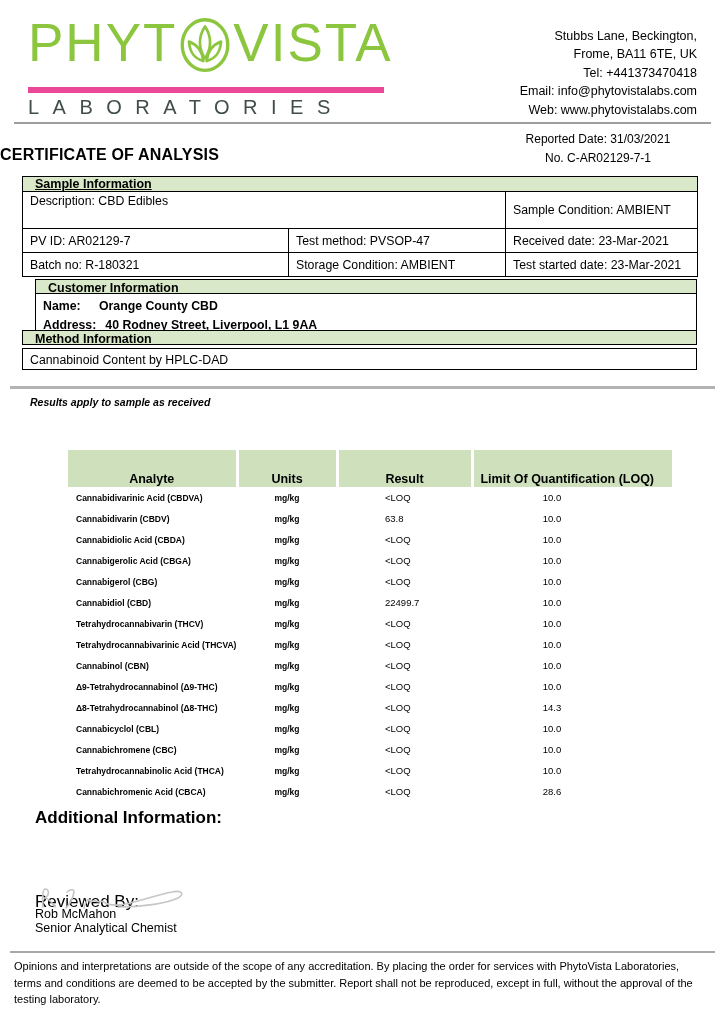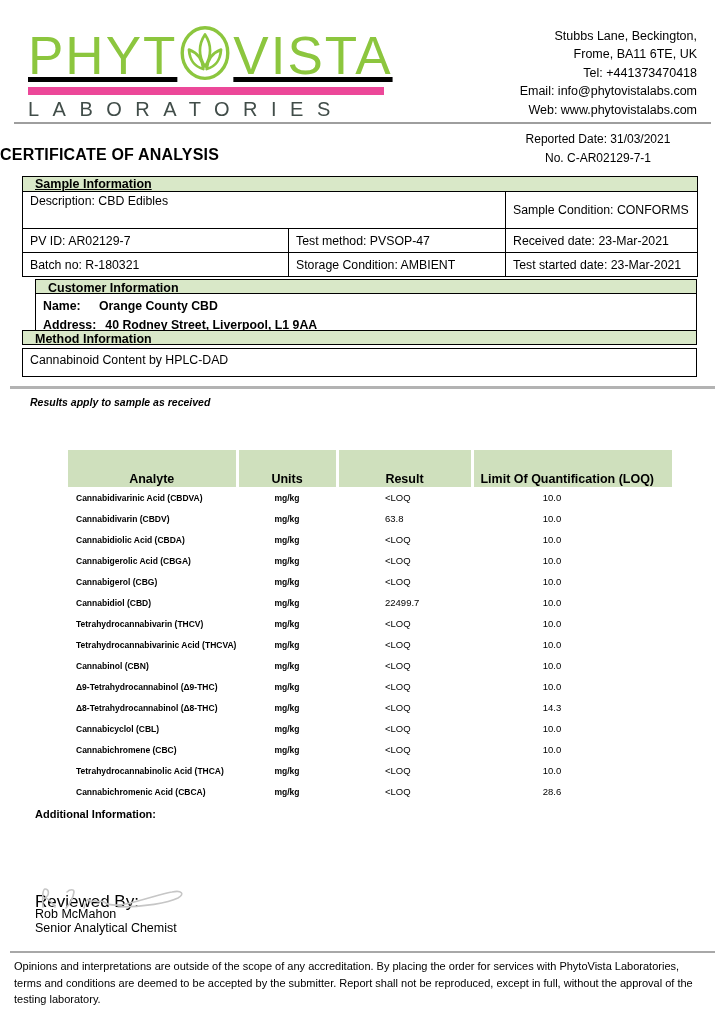--- a/index.html
+++ b/index.html
@@ -9,28 +9,28 @@
     width: 725px;
     height: 1024px;
     background: #ffffff;
     font-family: "Liberation Sans", sans-serif;
     color: #000;
     overflow: hidden;
   }
 
   
   .logo { position: absolute; left: 28px; top: 16px; width: 356px; }
-  .logo-row { display: flex; align-items: flex-end; height: 66px; text-decoration: underline; }
+  .logo-row { display: flex; align-items: flex-start; height: 66px; }
   .logo-row .ltr {
     font-size: 53px; line-height: 1; letter-spacing: 2px;
     color: var(--brand-green); font-weight: 400;
   }
   .leaf-o { width: 54px; height: 58px; margin: 0 1px; flex: 0 0 auto; }
   .logo-sub {
-    margin-top: 5px; border-top: 8px solid #ec4899; padding-top: 3px;
+    margin-top: 5px; border-top: 6px solid #ec4899; padding-top: 3px;
     font-size: 20px; letter-spacing: 13.5px; color: var(--brand-dark);
     white-space: nowrap;
   }
   .contact { position: absolute; right: 28px; top: 27px; text-align: right; font-size: 12.5px; line-height: 18.4px; }
 
   .rule { position: absolute; background: #9e9e9e; }
   .rule-top    { left: 14px; right: 14px; top: 122px; height: 2px; }
   .rule-mid    { left: 10px; right: 10px; top: 386px; height: 3px; background: #b3b3b3; }
   .rule-bottom { left: 10px; right: 10px; top: 951px; height: 2px; background: #a8a8a8; }
 
@@ -51,21 +51,21 @@
   table.sample-table tr.r-desc td.top { vertical-align: top; }
   table.sample-table tr.r-std td { height: 24px; }
 
   .section { position: absolute; left: 22px; width: 675px; }
   .customer { top: 279px; padding-left: 13px; }
   .method   { top: 330px; }
   .bar-box { border: 1px solid #000; height: 15px; line-height: 13px; padding-left: 12px; }
   .cust-box { border: 1px solid #000; border-top: none; padding: 3px 7px 4px; font-size: 12.3px; }
   .cust-box .kv { margin: 2px 0 5px; font-weight: bold; }
   .cust-box .k { display: inline-block; min-width: 47px; margin-right: 9px; }
-  .method-box { border: 1px solid #000; margin-top: 3px; padding: 4px 7px; font-size: 12.3px; height: 29px; }
+  .method-box { border: 1px solid #000; margin-top: 3px; padding: 4px 7px; font-size: 12.3px; height: 22px; }
 
   
   .results-note { position: absolute; left: 30px; top: 396px; font-size: 10.5px; font-weight: bold; font-style: italic; }
 
   table.results-table {
     position: absolute; left: 68px; top: 450px; width: 604px;
     border-collapse: collapse; table-layout: fixed;
   }
   table.results-table th {
     background: var(--table-green); height: 36px; vertical-align: top;
@@ -73,21 +73,21 @@
   }
   table.results-table th + th { border-left: 3px solid #ffffff; }
   table.results-table th.c3 { padding-right: 12px; }
   table.results-table td { height: 21px; padding: 0; vertical-align: middle; white-space: nowrap; }
   table.results-table td.c0 { font-size: 8.5px; font-weight: bold; padding-left: 8px; text-align: left; }
   table.results-table td.c1 { font-size: 8.5px; font-weight: bold; text-align: center; }
   table.results-table td.c2 { font-size: 9.5px; text-align: left; padding-left: 48px; }
   table.results-table td.c3 { font-size: 9.5px; text-align: center; padding-right: 40px; }
 
   
-  .additional { position: absolute; left: 35px; top: 808px; font-size: 11px; font-weight: bold; }
+  .additional { position: absolute; left: 35px; top: 808px; font-size: 17px; font-weight: bold; }
   .reviewed   { position: absolute; left: 35px; top: 867px; font-size: 17px; margin-top: 25px; }
   .signature  { position: absolute; left: 36px; top: 880px; width: 150px; height: 32px; }
   .reviewer-name  { position: absolute; left: 35px; top: 907px; font-size: 12.5px; }
   .reviewer-title { position: absolute; left: 35px; top: 921px; font-size: 12.5px; }
   .disclaimer { position: absolute; left: 14px; top: 958px; width: 690px; font-size: 11px; line-height: 16.5px; }
 </style>
 </head>
 <body>
 
 <div class="page">
@@ -129,21 +129,21 @@
         <col style="width:192px">
       </colgroup>
     <tbody>
         <tr class="bar-row">
       <td colspan="3" class="bar-bg">
         <span class="bar-label">Sample Information</span>
       </td>
     </tr>
     <tr class="r-desc">
       <td colspan="2" class="top">Description: CBD Edibles</td>
-      <td>Sample Condition: CONFORMS</td>
+      <td>Sample Condition: AMBIENT</td>
     </tr>
     <tr class="r-std">
       <td>PV ID: AR02129-7</td>
       <td>Test method: PVSOP-47</td>
       <td>Received date: 23-Mar-2021</td>
     </tr>
     <tr class="r-std">
       <td>Batch no: R-180321</td>
       <td>Storage Condition: AMBIENT</td>
       <td>Test started date: 23-Mar-2021</td>

